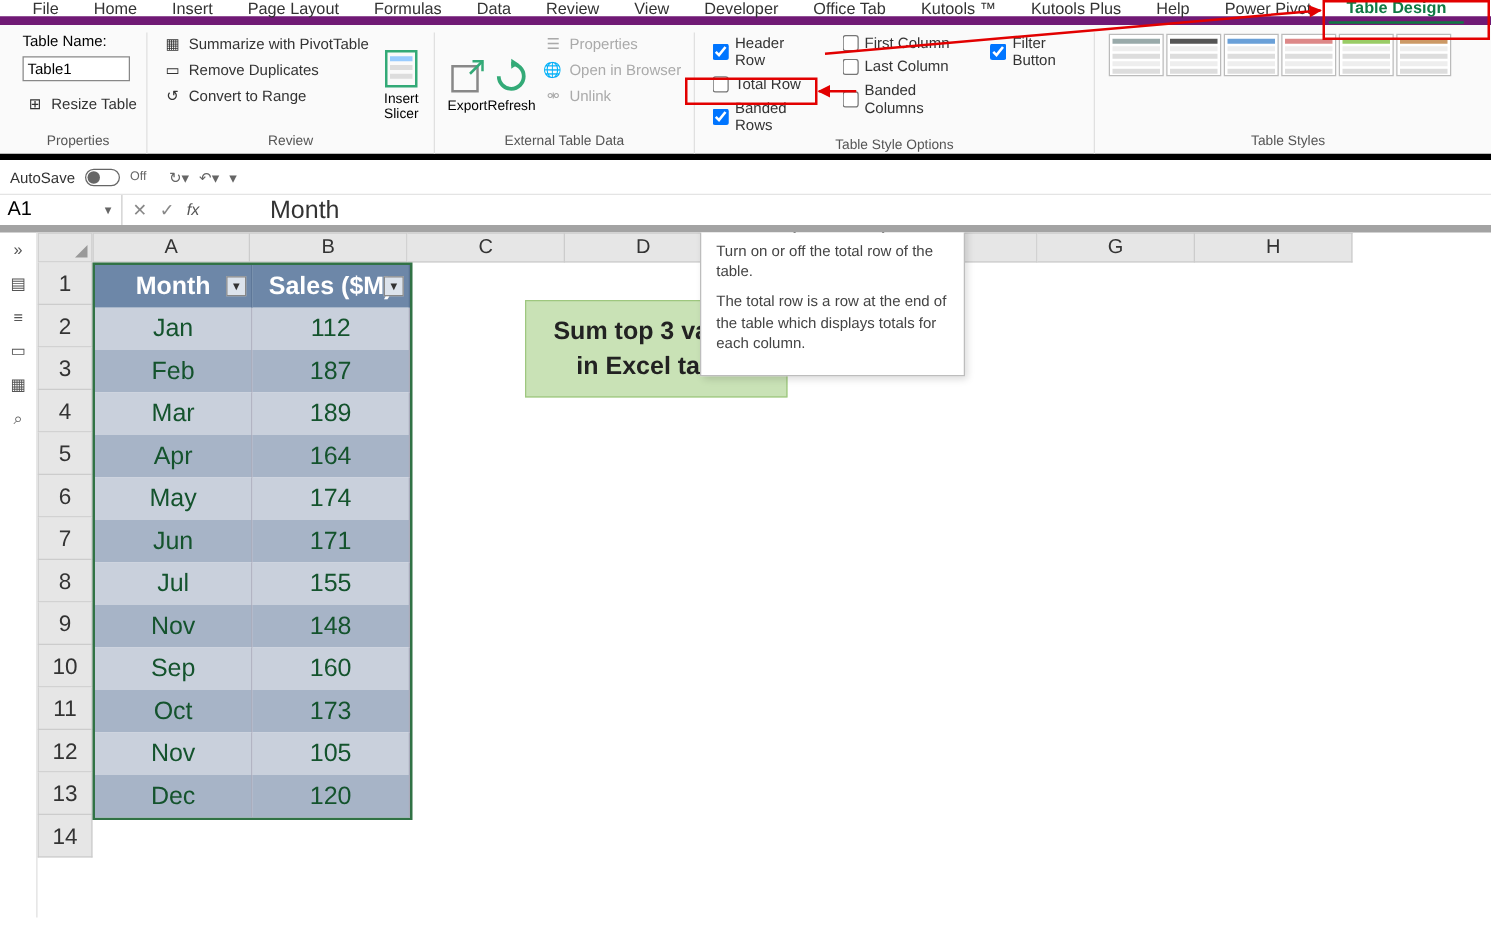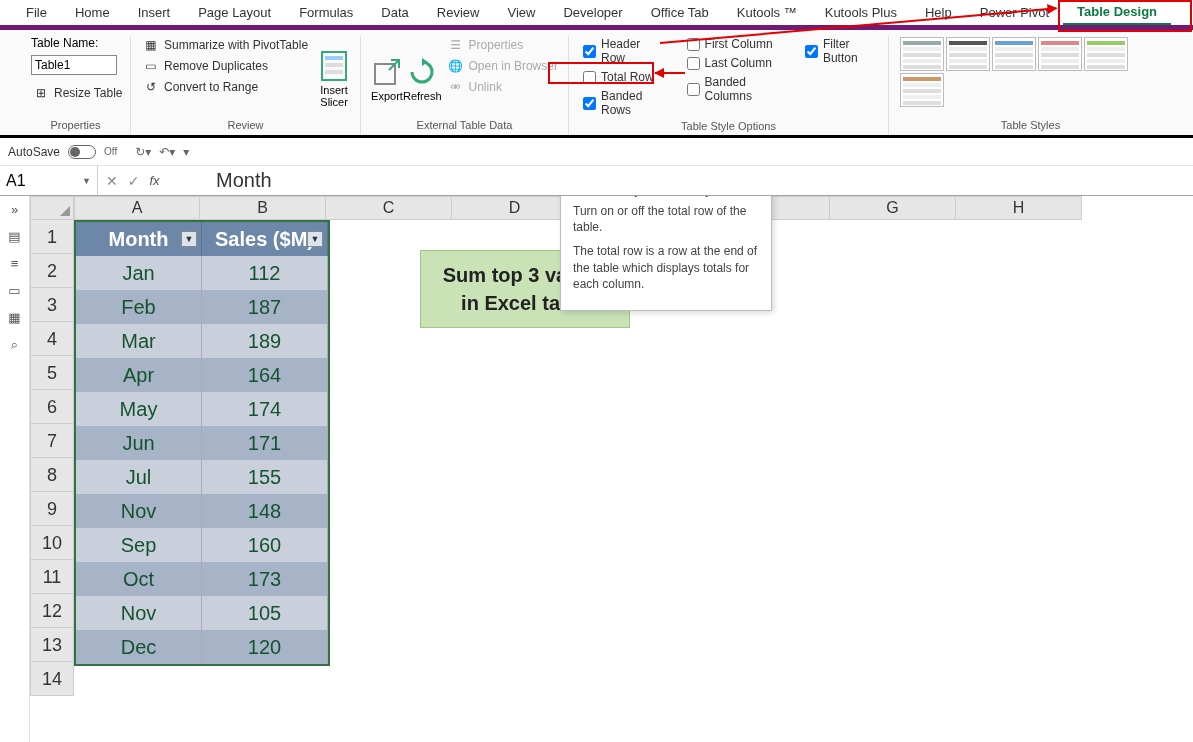--- a/index.html
+++ b/index.html
@@ -1,24 +1,24 @@
 <!DOCTYPE html>
 <html><head>
 <meta charset="utf-8">
 <style>
 * { box-sizing: border-box; margin: 0; padding: 0; font-family: "Segoe UI", Arial, sans-serif; }
 body { background: #fff; width: 1193px; height: 742px; position: relative; overflow: hidden; font-size: 13px; }
 
 
-.ribbon-tabs { display: flex; height: 30px; border-bottom: 5px solid #701a75; align-items: center; padding-left: 12px; background: #fff; }
+.ribbon-tabs { display: flex; height: 20px; border-bottom: 7px solid #701a75; align-items: center; padding-left: 12px; background: #fff; }
 .ribbon-tab { padding: 4px 14px; font-size: 13px; color: #333; cursor: pointer; white-space: nowrap; }
 .ribbon-tab.active { color: #0f7a44; font-weight: 600; border-bottom: 2px solid #0f7a44; }
 
 
-.ribbon-content { height: 108px; border-bottom: 3px solid #000000; background: #fafafa; display: flex; padding: 6px 21px 0; position: relative; }
+.ribbon-content { height: 108px; border-bottom: 5px solid #000000; background: #fafafa; display: flex; padding: 6px 8px 0; position: relative; }
 .ribbon-group { border-right: 1px solid #e0e0e0; padding: 0 10px; display: flex; flex-direction: column; height: 100%; position: relative; }
 .ribbon-group-body { flex: 1; display: flex; }
 .ribbon-group-label { text-align: center; font-size: 11px; color: #555; padding: 2px 0 4px; }
 .rb-col { display: flex; flex-direction: column; justify-content: flex-start; gap: 3px; }
 .rb-item { display: flex; align-items: center; gap: 5px; font-size: 12px; color: #333; white-space: nowrap; padding: 1px 2px; }
 .rb-item.disabled { color: #aaa; }
 .rb-icon { width: 16px; height: 16px; display: inline-flex; align-items: center; justify-content: center; font-size: 12px; }
 .big-btn { display: flex; flex-direction: column; align-items: center; justify-content: center; width: 48px; gap: 2px; font-size: 11px; text-align: center; padding-top: 4px; }
 .big-btn .big-icon { width: 32px; height: 32px; }
 .chk { display: flex; align-items: center; gap: 5px; font-size: 12px; color: #333; padding: 1px 4px; }
@@ -29,21 +29,21 @@
 
 .tstyle { width: 44px; height: 34px; border: 1px solid #bbb; margin: 1px; display: inline-block; background: #fff; position: relative; }
 .tstyle-row { position: absolute; left: 2px; right: 2px; height: 4px; }
 
 
 .qat-row { height: 28px; display: flex; align-items: center; padding-left: 8px; gap: 8px; font-size: 12px; color: #333; border-bottom: 1px solid #e4e4e4; }
 .toggle { width: 28px; height: 14px; border: 1px solid #666; border-radius: 7px; position: relative; display: inline-block; }
 .toggle::after { content: ""; width: 10px; height: 10px; background: #666; border-radius: 50%; position: absolute; left: 1px; top: 1px; }
 
 
-.formula-row { height: 30px; display: flex; align-items: stretch; border-bottom: 1px solid #a3a3a3; text-align: center; }
+.formula-row { height: 30px; display: flex; align-items: stretch; border-bottom: 6px solid #a3a3a3; text-align: center; }
 .name-box { width: 98px; border-right: 1px solid #ccc; display: flex; align-items: center; padding: 0 6px; font-size: 16px; gap: 6px; }
 .name-box .dd { font-size: 9px; color: #666; margin-left: auto; }
 .fx-area { display: flex; align-items: center; flex: 1; padding: 0 8px; gap: 10px; font-size: 20px; color: #333; }
 .fx-btns { display: flex; gap: 10px; color: #888; font-size: 14px; width: 100px; }
 .fx-label { font-style: italic; color: #555; font-size: 13px; }
 
 
 .main { display: flex; height: calc(742px - 28px - 108px - 28px - 30px); }
 .side-icons { width: 30px; border-right: 1px solid #e0e0e0; display: flex; flex-direction: column; align-items: center; padding-top: 6px; gap: 12px; color: #555; font-size: 13px; }
 .sheet-area { flex: 1; position: relative; overflow: hidden; }

